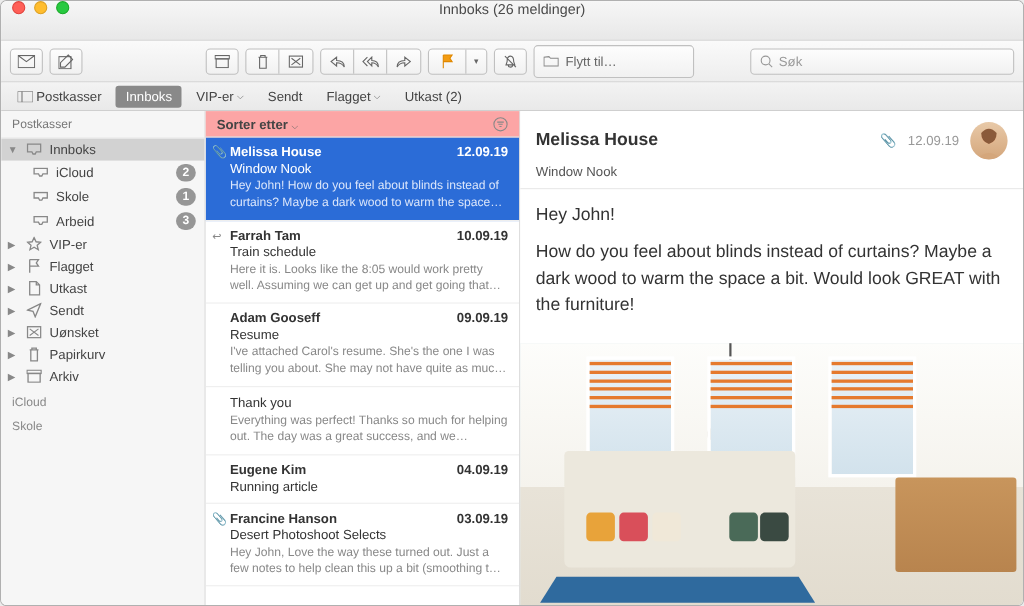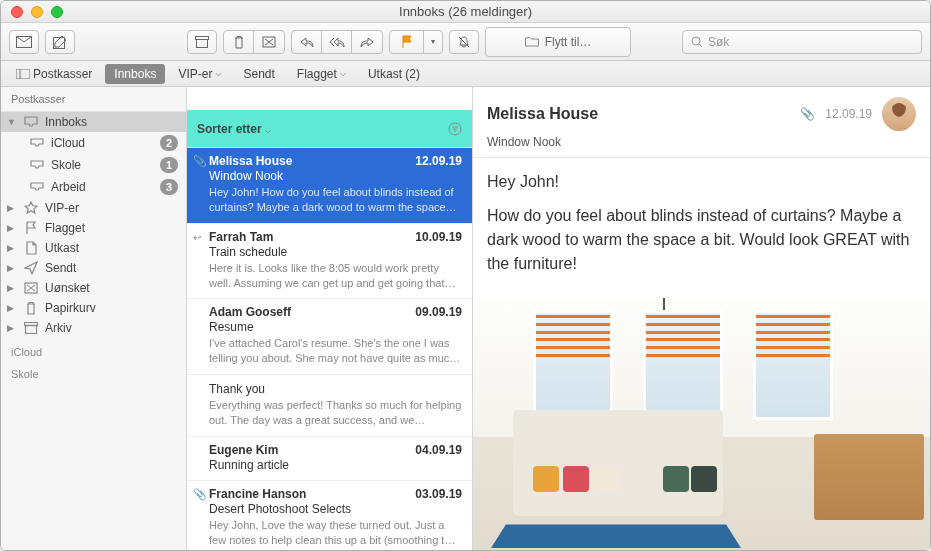--- a/index.html
+++ b/index.html
@@ -1,48 +1,48 @@
 <!DOCTYPE html>
 <html><head>
 <meta charset="utf-8">
 <style>
 * { box-sizing: border-box; margin: 0; padding: 0; }
 body { font-family: -apple-system, "Helvetica Neue", Arial, sans-serif; font-size: 12px; color: #333; background: #ececec; width: 931px; height: 551px; overflow: hidden; }
 .window { width: 931px; height: 551px; display: flex; flex-direction: column; border: 1px solid #b0b0b0; border-radius: 6px; overflow: hidden; background: #fff;}
-.titlebar { height: 22px; background: linear-gradient(#f6f6f6,#e8e8e8); display:flex; align-items:center; border-bottom:1px solid #d0d0d0; position:relative;}
+.titlebar { height: 36px; background: linear-gradient(#f6f6f6,#e8e8e8); display:flex; align-items:flex-start; border-bottom:1px solid #d0d0d0; position:relative;}
 .traffic { display:flex; gap:8px; padding-left:10px;}
 .dot { width:12px; height:12px; border-radius:50%; }
 .dot.red{background:#ff5f57;border:1px solid #e0443e;}
 .dot.yellow{background:#ffbd2e;border:1px solid #dea123;}
 .dot.green{background:#28c940;border:1px solid #1aab29;}
 .title-text{position:absolute; left:0; right:0; text-align:center; font-size:13px; color:#4a4a4a;}
 .toolbar{height:38px;background:linear-gradient(#fafafa,#ededed);border-bottom:1px solid #c9c9c9;display:flex;align-items:center;padding:0 8px;gap:6px;}
 .tbtn, .tbtn-group{height:24px;background:linear-gradient(#fdfdfd,#f1f1f1);border:1px solid #c0c0c0;border-radius:4px;display:flex;align-items:center;justify-content:center;min-width:30px;}
 .tbtn-group{padding:0;}
 .tbtn-group .seg{width:30px;height:100%;display:flex;align-items:center;justify-content:center;border-right:1px solid #c0c0c0;}
 .tbtn-group .seg:last-child{border-right:none;}
-.moveto{flex:0 0 146px; justify-content:center;padding:14px 8px;color:#666;}
+.moveto{flex:0 0 146px; justify-content:flex-start;padding:14px 8px;color:#666;}
 .search{flex:1;max-width:240px;justify-content:flex-start;padding:0 8px;color:#999;margin-left:auto;}
 .favbar{height:26px;background:linear-gradient(#f3f3f3,#e9e9e9);border-bottom:1px solid #cfcfcf;display:flex;align-items:center;padding:0 6px;gap:4px;font-size:12px;}
 .favbtn{padding:3px 9px;border-radius:3px;color:#444;display:flex;align-items:center;gap:3px;}
 .favbtn.active{background:#898989;color:#fff;}
 .main{flex:1;display:flex;overflow:hidden;}
 .sidebar{width:186px;background:#f6f6f6;border-right:1px solid #d6d6d6;display:flex;flex-direction:column;font-size:12px;}
 .side-head{padding:6px 10px;color:#777;font-size:11px;border-bottom:1px solid #e5e5e5;}
 .side-list{flex:1;overflow:auto;}
 .side-item{display:flex;align-items:center;padding:3px 8px 3px 6px;gap:6px;color:#444;}
 .side-item.sub{padding-left:28px;}
 .side-item.selected{background:#d2d2d2;}
 .side-item .tri{width:10px;color:#888;font-size:9px;}
 .side-item .icn{width:16px;display:flex;justify-content:center;color:#888;}
 .side-item .lbl{flex:1;}
 .badge{background:#969696;color:#fff;border-radius:9px;min-width:18px;height:16px;display:flex;align-items:center;justify-content:center;font-size:11px;font-weight:600;padding:0 5px;}
 .side-section{padding:8px 10px 2px;color:#888;font-size:11px;}
 .msglist{width:286px;border-right:1px solid #d6d6d6;display:flex;flex-direction:column;background:#fff;}
-.sort-row{height:38px;background:#5eead4;border-bottom:1px solid #e0e0e0;display:flex;align-items:center;padding:0 10px;font-size:12px;color:#444;gap:4px;justify-content:space-between;margin-top:23px;}
+.sort-row{height:24px;background:#fca5a5;border-bottom:1px solid #e0e0e0;display:flex;align-items:center;padding:0 10px;font-size:12px;color:#444;gap:4px;justify-content:space-between;}
 .messages{flex:1;overflow:auto;}
 .msg{padding:6px 10px 8px 22px;border-bottom:1px solid #eee;position:relative;}
 .msg.selected{background:#2b6cd7;color:#fff;}
 .msg .row1{display:flex;justify-content:space-between;font-weight:600;font-size:12px;}
 .msg .subj{font-size:12px;margin-top:1px;}
 .msg.selected .subj{color:#fff;}
 .msg .prev{font-size:11px;color:#888;margin-top:2px;line-height:1.35;}
 .msg.selected .prev{color:#dbe6fb;}
 .msg .clip{position:absolute;left:6px;top:7px;color:#888;font-size:11px;}
 .msg.selected .clip{color:#fff;}

